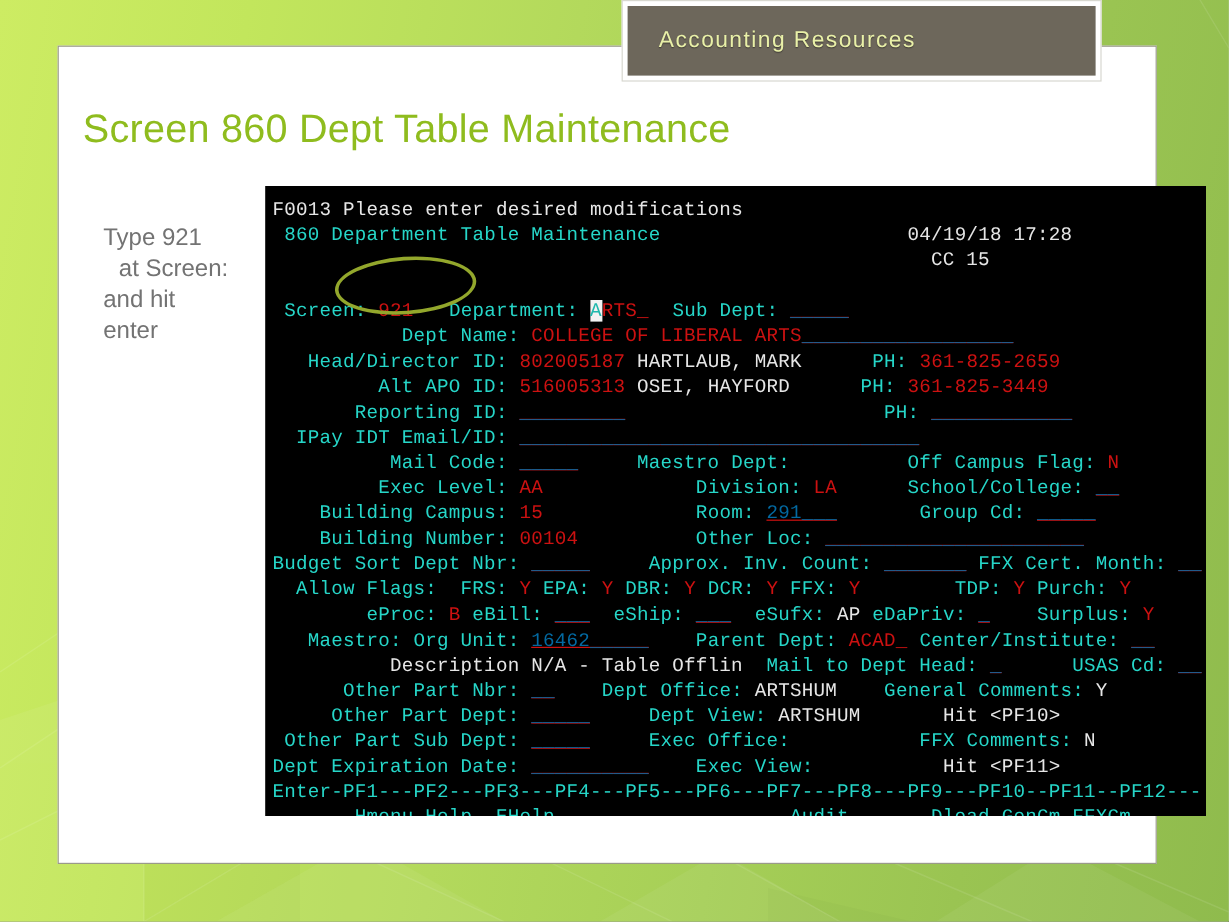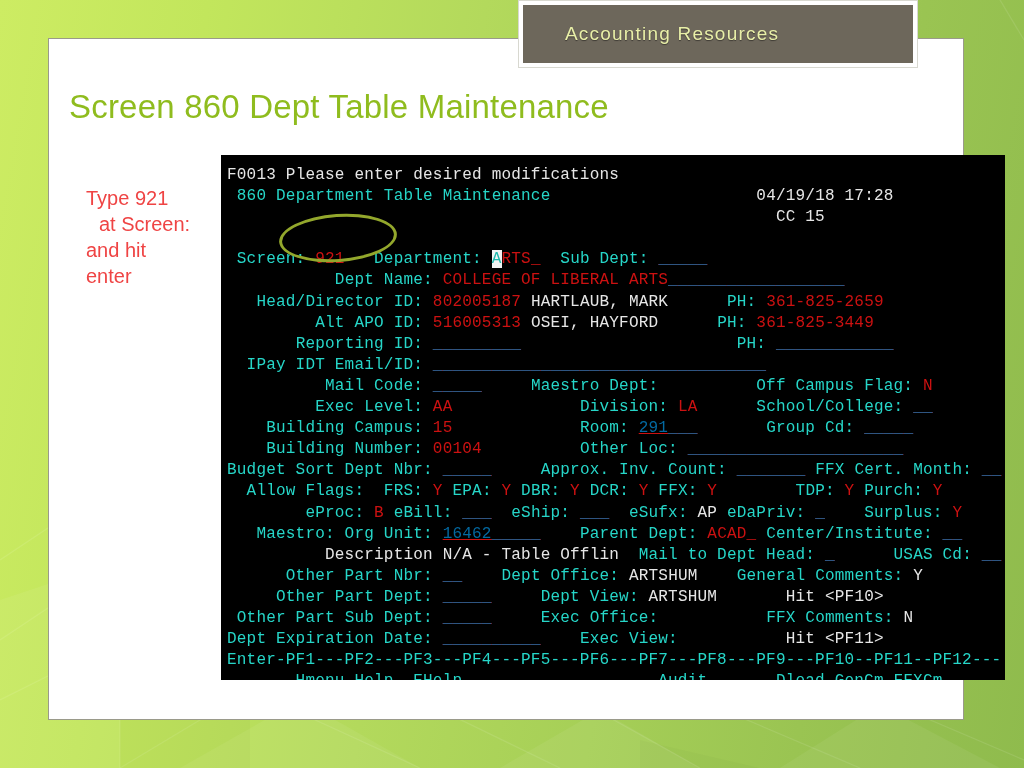--- a/index.html
+++ b/index.html
@@ -44,21 +44,21 @@
     box-sizing: border-box;
     border: 1px solid #d8d8d0;
   }
   .banner-inner {
     width: 100%;
     height: 100%;
     background: #6d675b;
     display: flex;
     align-items: center;
     box-sizing: border-box;
-    padding-left: 42px;
+    padding-left: 26px;
   }
   .banner-text {
     font-family: "Liberation Sans", sans-serif;
     font-size: 19px;
     letter-spacing: 1.2px;
     color: #e9f0a8;
     text-shadow: 0 1px 1px rgba(0,0,0,0.45);
   }
   .slide-title {
     position: absolute;
@@ -69,21 +69,21 @@
     letter-spacing: 0.2px;
     white-space: nowrap;
   }
   .annotation {
     position: absolute;
     left: 86px;
     top: 185px;
     width: 150px;
     font-size: 20px;
     line-height: 26px;
-    color: #ef4444;
+    color: #737373;
   }
   .annotation .l2 { padding-left: 13px; }
 
   
   .terminal {
     position: absolute;
     left: 221px;
     top: 155px;
     width: 784px;
     height: 525px;

